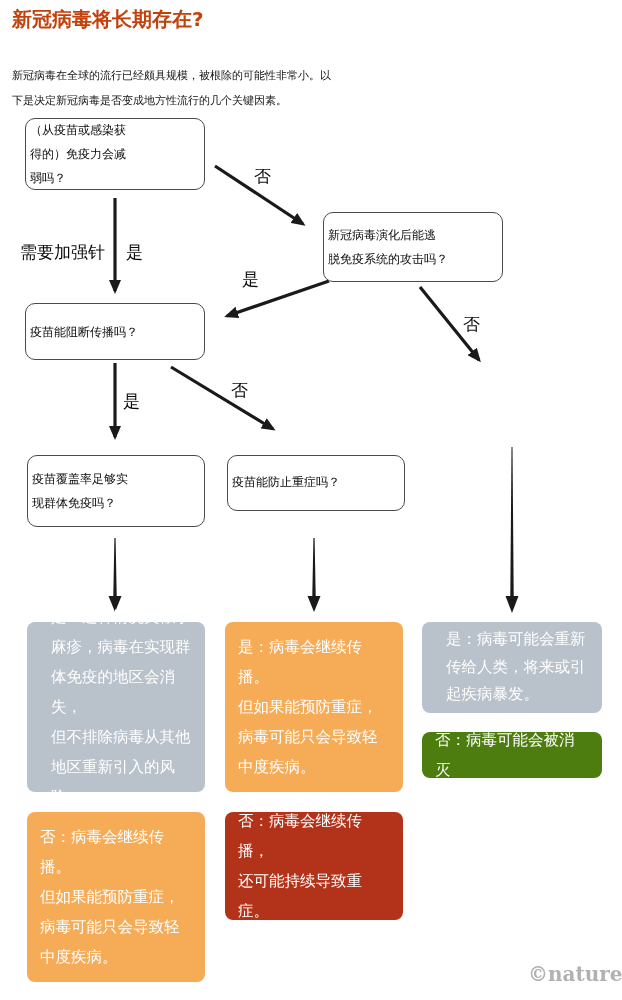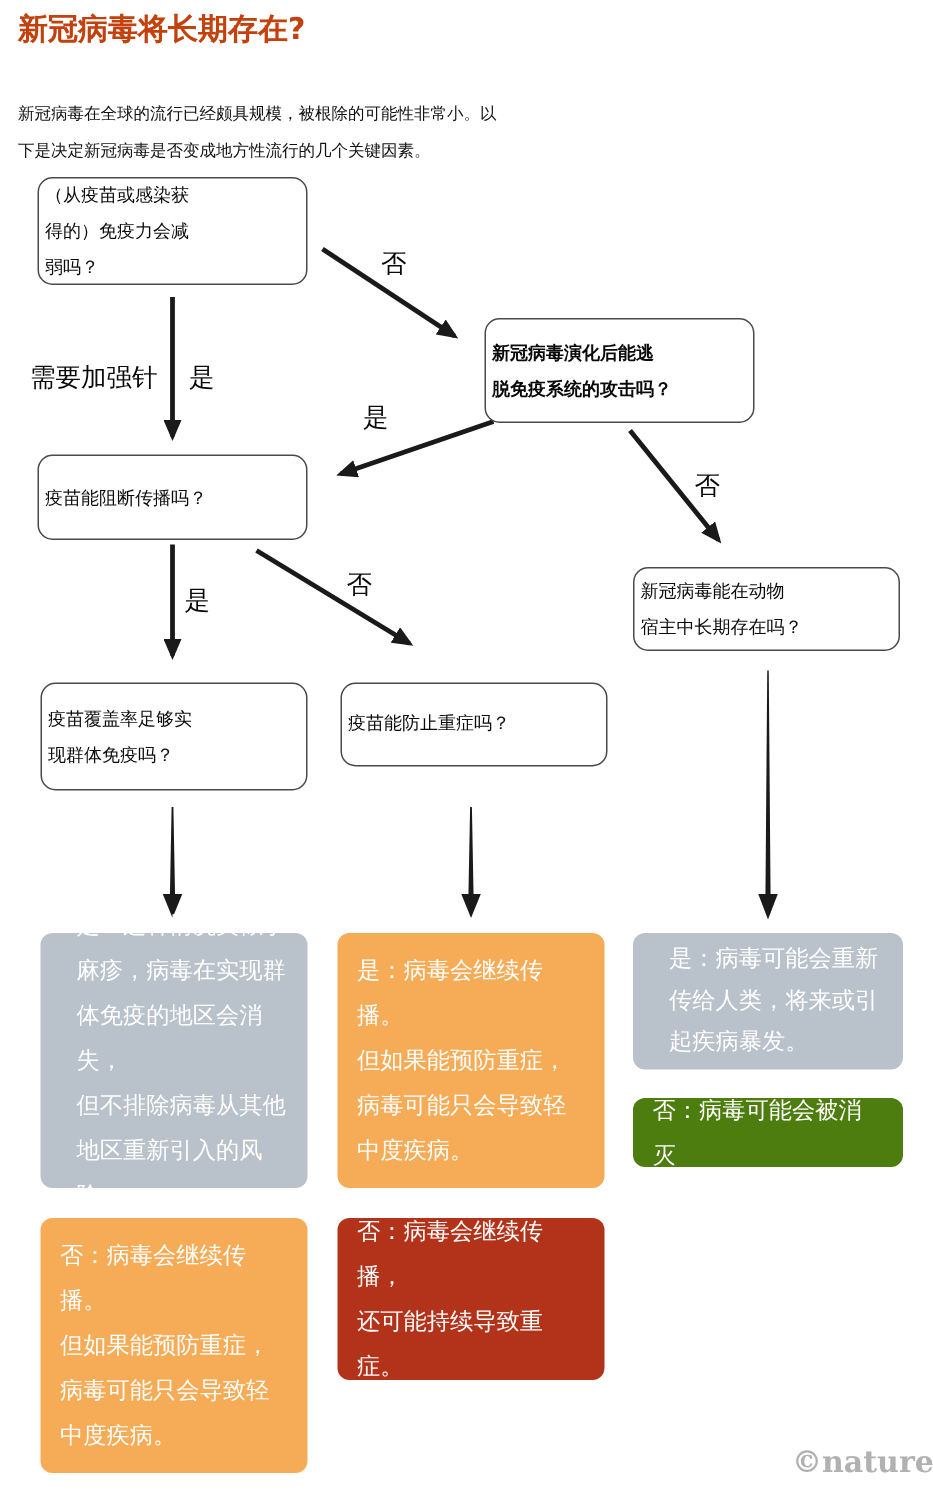--- a/index.html
+++ b/index.html
@@ -92,25 +92,23 @@
       <g>
         <polygon points="511.5,447 512.5,447 513.7,596 510.3,596"></polygon>
         <polygon points="505.5,596 518.5,596 512,613"></polygon>
       </g>
     </g>
   </svg>
 
   <div class="qbox" style="left:25px;top:118px;width:180px;height:72px;">（从疫苗或感染获
 得的）免疫力会减
 弱吗？</div>
-  <div class="qbox" style="left:323px;top:212px;width:180px;height:70px;font-weight:bold;">新冠病毒演化后能逃
+  <div class="qbox" style="left:323px;top:212px;width:180px;height:70px;">新冠病毒演化后能逃
 脱免疫系统的攻击吗？</div>
   <div class="qbox" style="left:25px;top:303px;width:180px;height:57px;">疫苗能阻断传播吗？</div>
-  <div class="qbox" style="left:422px;top:378px;width:178px;height:56px;">新冠病毒能在动物
-宿主中长期存在吗？</div>
   <div class="qbox" style="left:27px;top:455px;width:178px;height:72px;">疫苗覆盖率足够实
 现群体免疫吗？</div>
   <div class="qbox" style="left:227px;top:455px;width:178px;height:56px;font-family:Liberation Mono, monospace;">疫苗能防止重症吗？</div>
 
   <div class="edge-label" style="left:254px;top:163px;">否</div>
   <div class="edge-label" style="left:20px;top:239px;">需要加强针</div>
   <div class="edge-label" style="left:126px;top:239px;">是</div>
   <div class="edge-label" style="left:242px;top:266px;">是</div>
   <div class="edge-label" style="left:463px;top:311px;">否</div>
   <div class="edge-label" style="left:123px;top:388px;">是</div>

